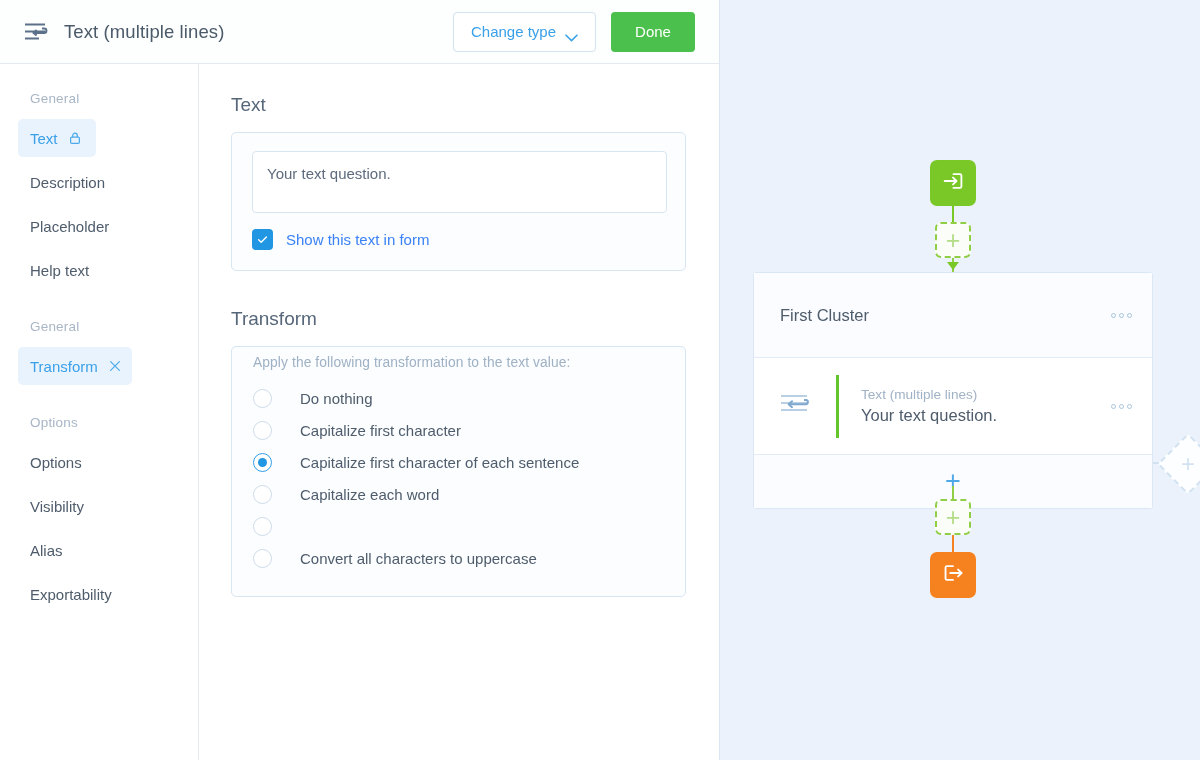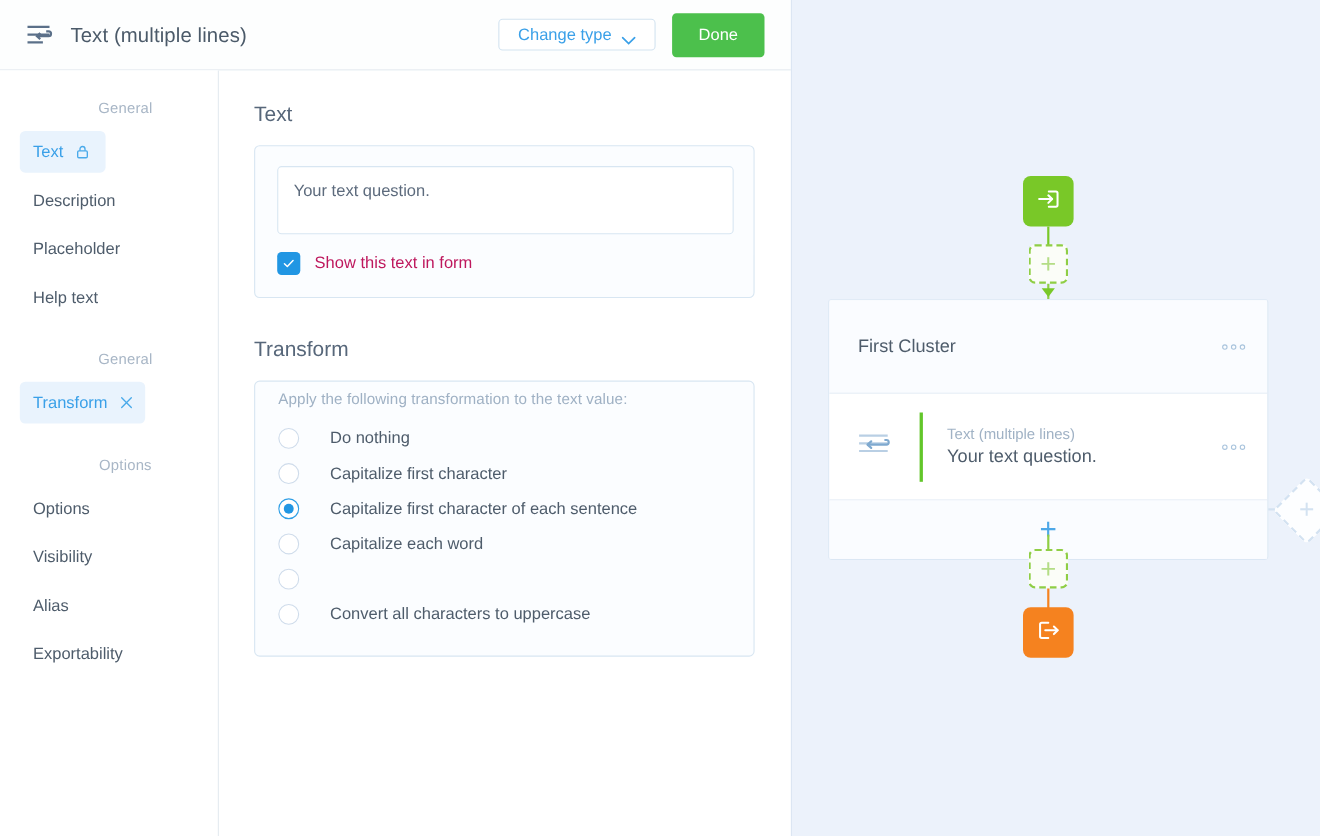--- a/index.html
+++ b/index.html
@@ -18,41 +18,41 @@
     height: 64px; border-bottom: 1px solid #e4eaf0;
     display: flex; align-items: center; padding: 0 24px 0 22px;
     background: #fdfefe;
   }
   .type-icon { width: 26px; height: 26px; flex: 0 0 26px; margin-right: 16px; }
   .topbar-title {
     font-size: 18.5px; color: #4b5a69; letter-spacing: .1px;
     font-weight: 400; flex: 1 1 auto;
   }
   .btn-change {
-    height: 29px; min-width: 143px; border: 1px solid #d3e3f0; border-radius: 4px;
+    height: 40px; min-width: 143px; border: 1px solid #d3e3f0; border-radius: 4px;
     background: #fff; color: #3aa0e8; font-size: 15px;
     display: inline-flex; align-items: center; justify-content: center; gap: 9px;
     padding: 0 16px; cursor: pointer; margin-right: 15px;
     font-family: "Liberation Sans", sans-serif;
     text-align: right;
   }
   .btn-done {
     height: 40px; min-width: 84px; border: none; border-radius: 4px;
     background: #4cc04c; color: #fff; font-size: 15px; cursor: pointer;
     display: inline-flex; align-items: center; justify-content: center;
     font-family: "Liberation Sans", sans-serif;
   }
   .chev { width: 13px; height: 8px; display: block; }
 
   .editor-body { display: flex; height: calc(760px - 64px); }
 
   
   .sidebar {
     width: 199px; flex: 0 0 199px; border-right: 1px solid #e4eaf0;
-    padding-top: 27px; background: #fff; text-align: center;
+    padding-top: 27px; background: #fff;
   }
   .group-title {
     font-size: 13.5px; color: #a8b6c6; padding: 0 0 0 30px; margin-bottom: 13px;
     letter-spacing: .2px;
   }
   .nav-item {
     height: 38px; margin: 0 0 6px 0; display: flex; align-items: center;
     padding-left: 30px; font-size: 15px; color: #4e5c6b; cursor: pointer;
     border-radius: 0;
   }
@@ -79,21 +79,21 @@
     background: #fff; padding: 12px 14px; color: #5d6b7d; font-size: 15px;
     font-family: "Liberation Sans", sans-serif; resize: none; outline: none;
     display: block; line-height: 1.35;
   }
   .check-row { display: flex; align-items: center; margin-top: 16px; }
   .checkbox {
     width: 21px; height: 21px; border-radius: 4px; background: #2196e3;
     display: inline-flex; align-items: center; justify-content: center;
     cursor: pointer; flex: 0 0 21px;
   }
-  .check-label { margin-left: 13px; font-size: 15px; color: #be185d; }
+  .check-label { margin-left: 13px; font-size: 15px; color: #3b82f6; }
 
   .card-transform { padding: 8px 20px 22px 21px; }
   .hint { font-size: 13.8px; color: #9fb1c4; margin-bottom: 12px; letter-spacing: .1px; }
   .radio-row {
     display: flex; align-items: center; height: 32px; cursor: pointer;
   }
   .radio {
     width: 19px; height: 19px; border-radius: 50%; border: 1.6px solid #cfdceb;
     background: #fff; flex: 0 0 19px; display: inline-flex;
     align-items: center; justify-content: center;

